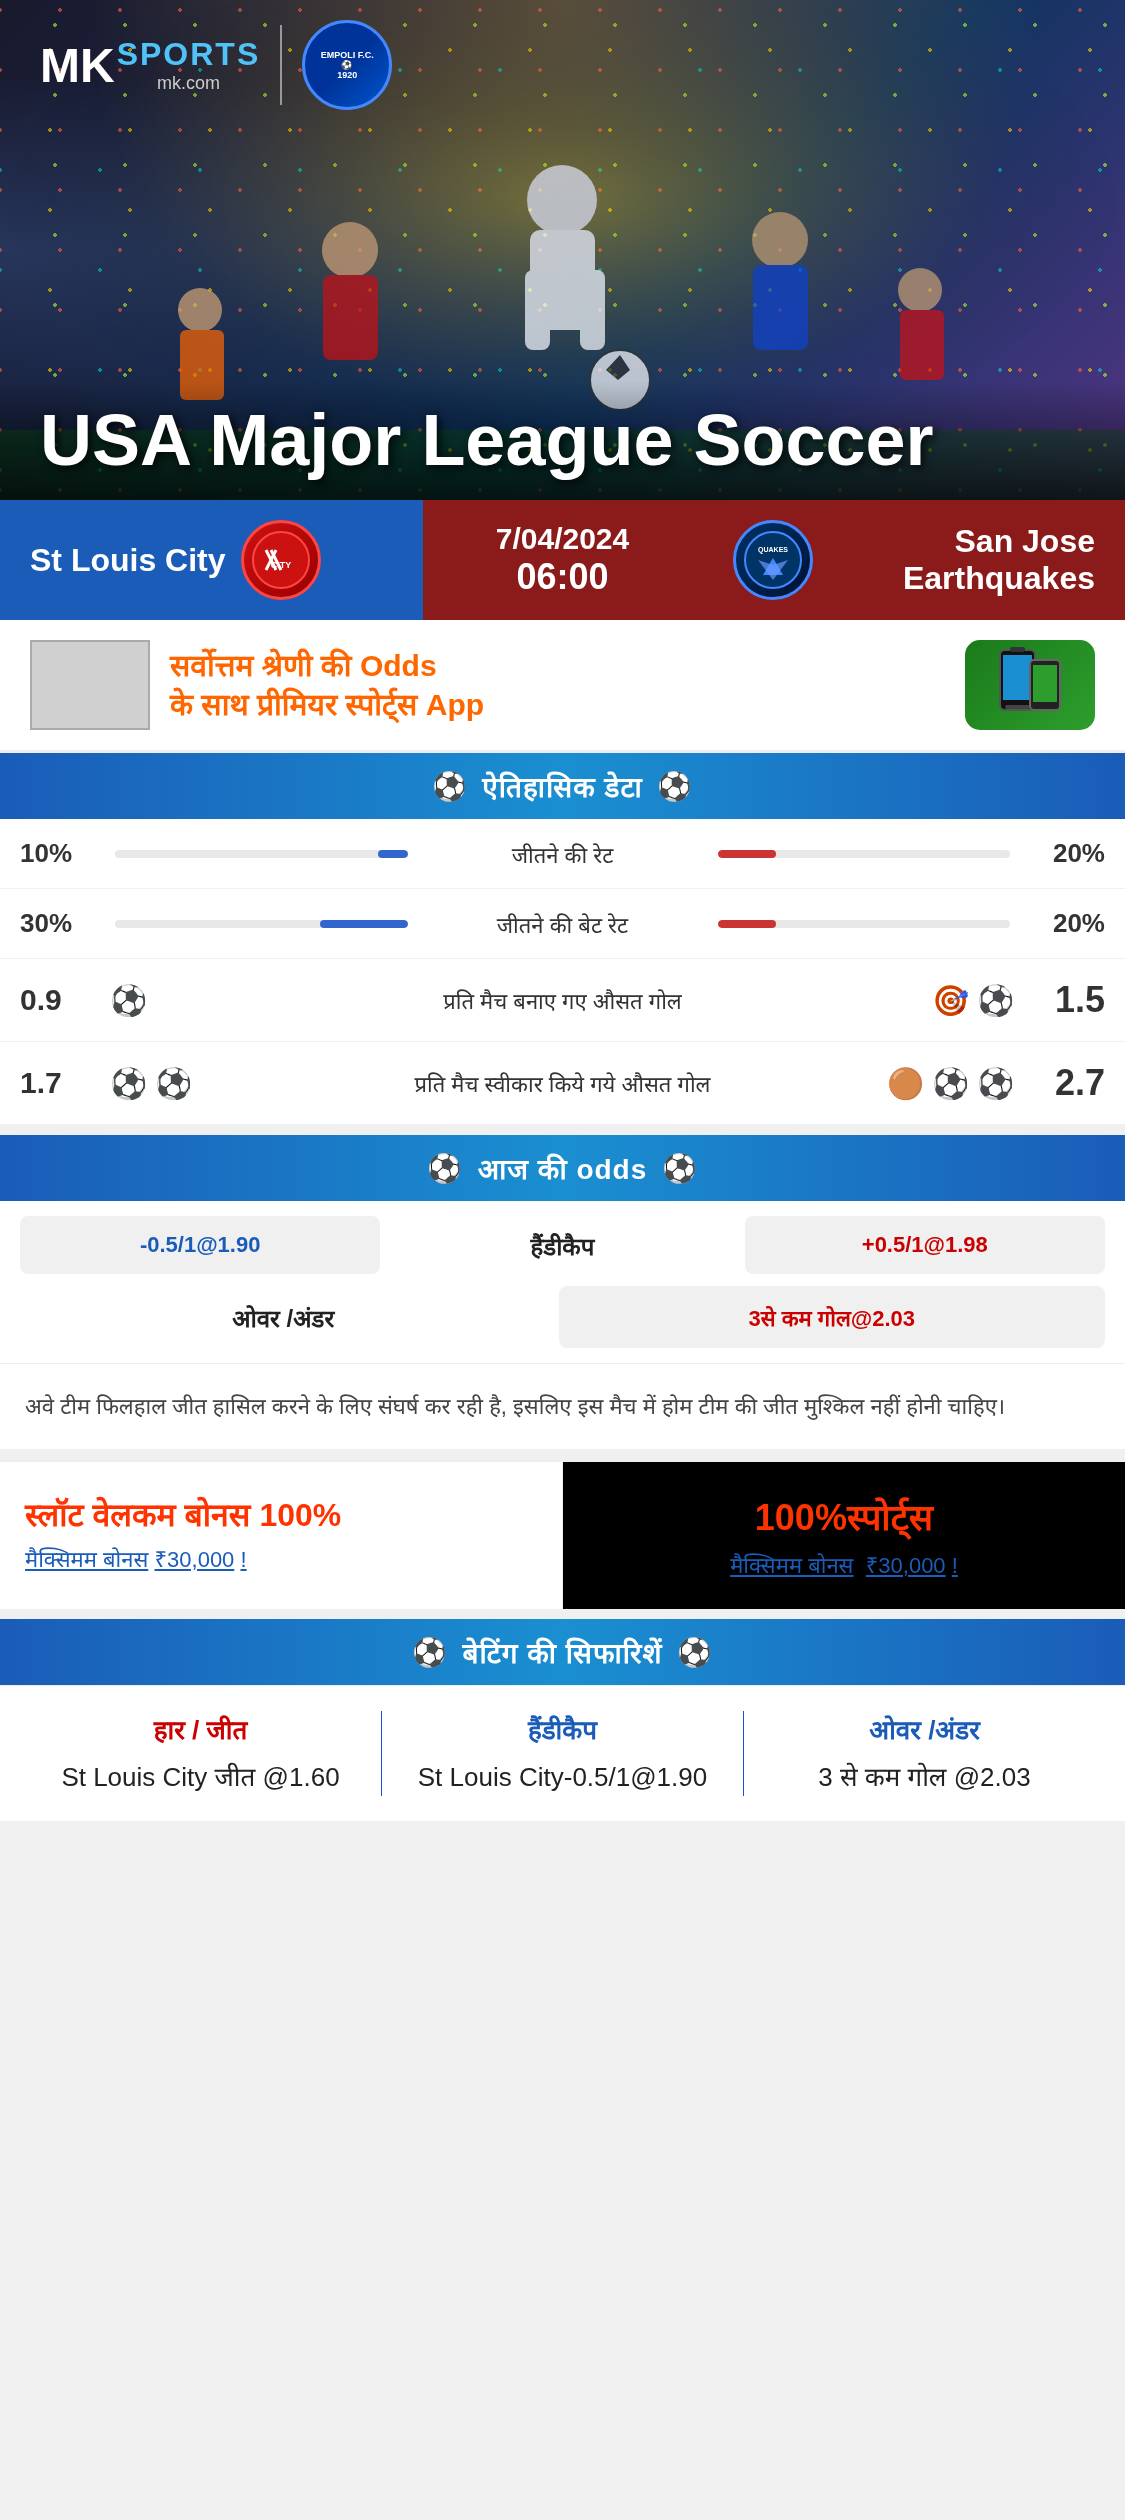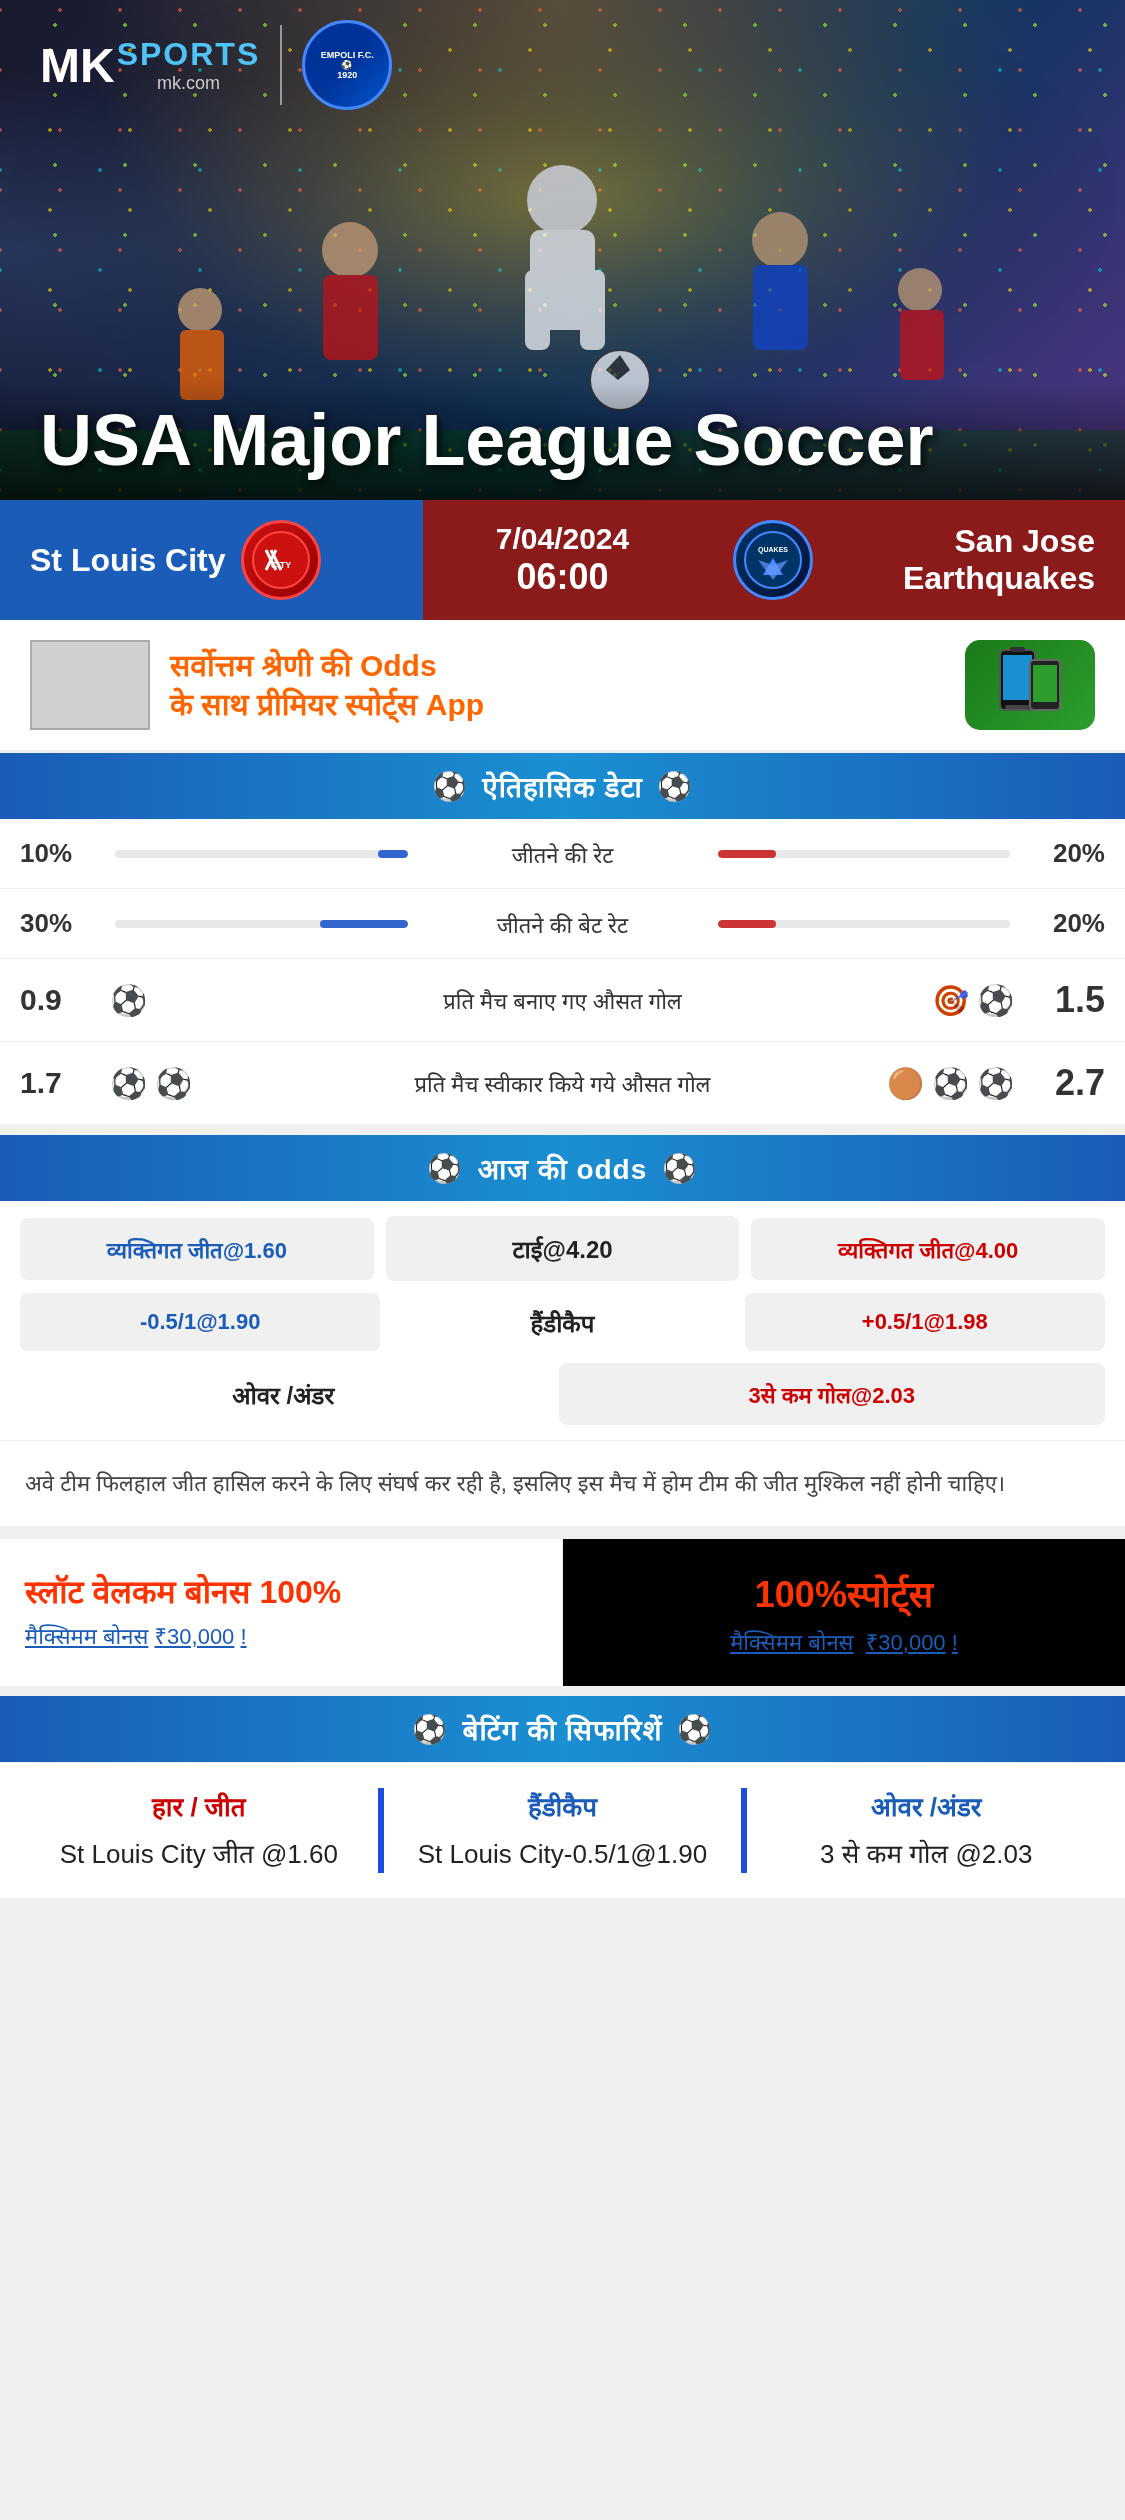--- a/index.html
+++ b/index.html
@@ -455,21 +455,21 @@
     .recommend-grid {
       display: flex;
       gap: 0;
       padding: 25px 20px;
       border-top: 1px solid #eee;
     }
     .recommend-col {
       flex: 1;
       text-align: center;
       padding: 0 10px;
-      border-right: 6px solid #1d4ed8;
+      border-right: 1px solid #1d4ed8;
     }
     .recommend-col:last-child { border-right: none; }
     .rec-label {
       font-size: 26px;
       font-weight: 700;
       color: #cc0000;
       margin-bottom: 12px;
     }
     .rec-label-blue {
       font-size: 26px;
@@ -659,25 +659,20 @@
 
 <div class="odds-section" style="margin-top:10px">
   <div class="section-header">
     <span class="soccer-ball-icon">⚽</span>
     <span class="section-header-text">आज की odds</span>
     <span class="soccer-ball-icon">⚽</span>
   </div>
 
   <div class="odds-full-grid">
 
-    <div class="odds-row">
-      <div class="odds-cell-left">व्यक्तिगत जीत@1.60</div>
-      <div class="odds-cell-center">टाई@4.20</div>
-      <div class="odds-cell-right">व्यक्तिगत जीत@4.00</div>
-    </div>
 
     <div class="odds-row">
       <div class="odds-cell-left">-0.5/1@1.90</div>
       <div class="odds-row-mid-label">हैंडीकैप</div>
       <div class="odds-cell-right">+0.5/1@1.98</div>
     </div>
 
     <div class="odds-row">
       <div class="odds-row-mid-label">ओवर /अंडर</div>
       <div class="odds-cell-right">3से कम गोल@2.03</div>

